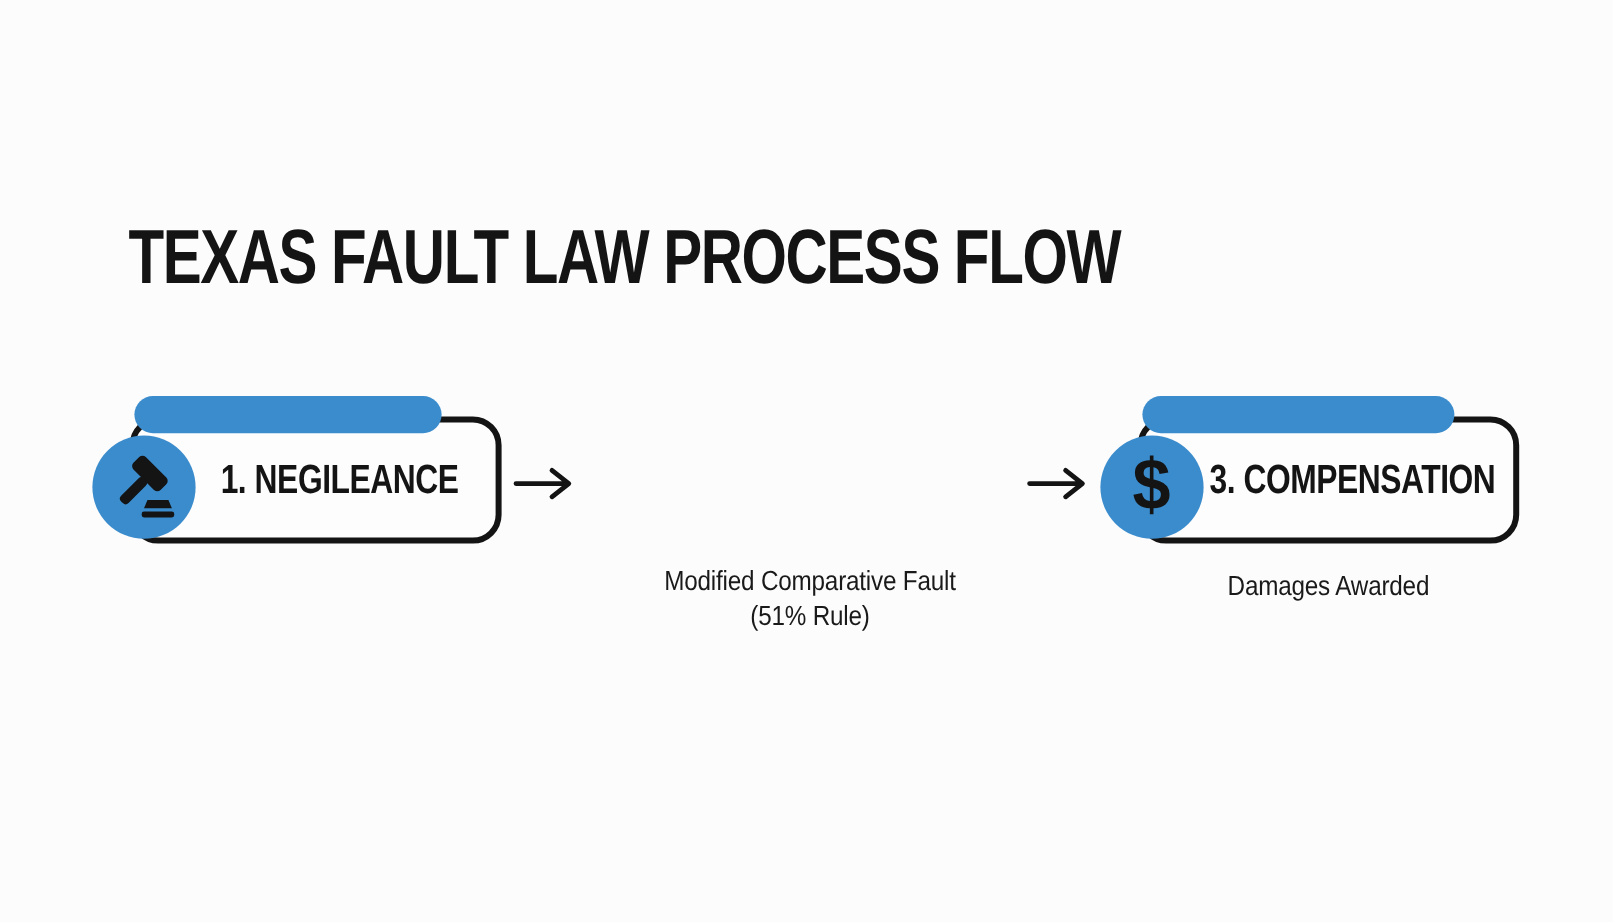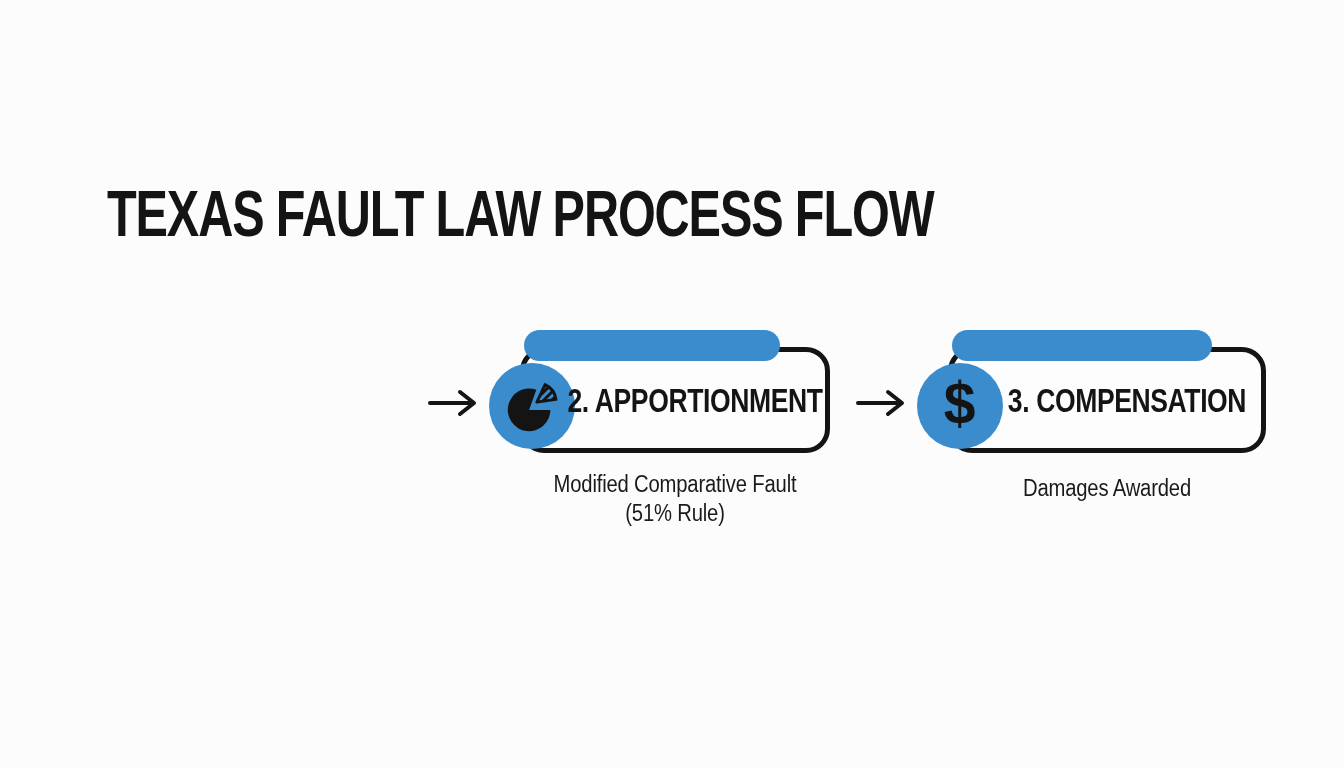--- a/index.html
+++ b/index.html
@@ -58,44 +58,44 @@
     color:#1a1a1a;
   }
 </style>
 </head>
 <body>
 
 <div class="canvas">
 
   <h1 class="title">TEXAS FAULT LAW PROCESS FLOW</h1>
 
+  <section class="step" style="left:108px;width:310px;">
+    <div class="box"></div>
+    <div class="pill" style="width:256px;"></div>
+    <div class="badge">
+      <svg viewBox="0 0 64 64" aria-hidden="true">
+        <g fill="var(--ink,#141414)">
+          <g transform="rotate(45 30 28)">
+            <rect x="13" y="10" width="33" height="15" rx="4"></rect>
+            <rect x="25.5" y="24" width="9" height="28" rx="3.5"></rect>
+          </g>
+          <path d="M35 43 L53 43 L56 50 L32 50 Z"></path>
+          <rect x="30" y="53" width="28" height="5" rx="2"></rect>
+        </g>
+      </svg>
+    </div>
+    <div class="label">1. NEGILEANCE</div>
+  </section>
 
   <div class="arrow" style="left:427px;">
     <svg viewBox="0 0 60 30" aria-hidden="true">
       <path d="M3 15 H45 M33 4 L47 15 L33 26" fill="none" stroke="var(--ink,#141414)" stroke-width="4" stroke-linecap="round" stroke-linejoin="round"></path>
     </svg>
   </div>
 
-  <section class="step" style="left:520px;width:310px;">
-    <div class="box"></div>
-    <div class="pill" style="width:256px;"></div>
-    <div class="badge">
-      <svg viewBox="0 0 64 64" aria-hidden="true">
-        <defs>
-          <pattern id="hatch" width="6" height="6" patternUnits="userSpaceOnUse" patternTransform="rotate(45)">
-            <rect width="6" height="6" fill="var(--accent-blue,#3b8ccd)"></rect>
-            <rect width="3" height="6" fill="var(--ink,#141414)"></rect>
-          </pattern>
-        </defs>
-        <path d="M29 36 L51 36 A22 22 0 1 1 36.5 15.3 Z" fill="var(--ink,#141414)"></path>
-        <path d="M37 28 L56.8 25.2 A20 20 0 0 0 45.5 9.9 Z" fill="url(#hatch)" stroke="var(--ink,#141414)" stroke-width="3" stroke-linejoin="round"></path>
-      </svg>
-    </div>
-    <div class="label">2. APPORTIONMENT</div>
-  </section>
 
   <div class="arrow" style="left:855px;">
     <svg viewBox="0 0 60 30" aria-hidden="true">
       <path d="M3 15 H45 M33 4 L47 15 L33 26" fill="none" stroke="var(--ink,#141414)" stroke-width="4" stroke-linecap="round" stroke-linejoin="round"></path>
     </svg>
   </div>
 
   <section class="step" style="left:948px;width:318px;">
     <div class="box"></div>
     <div class="pill" style="width:260px;"></div>

